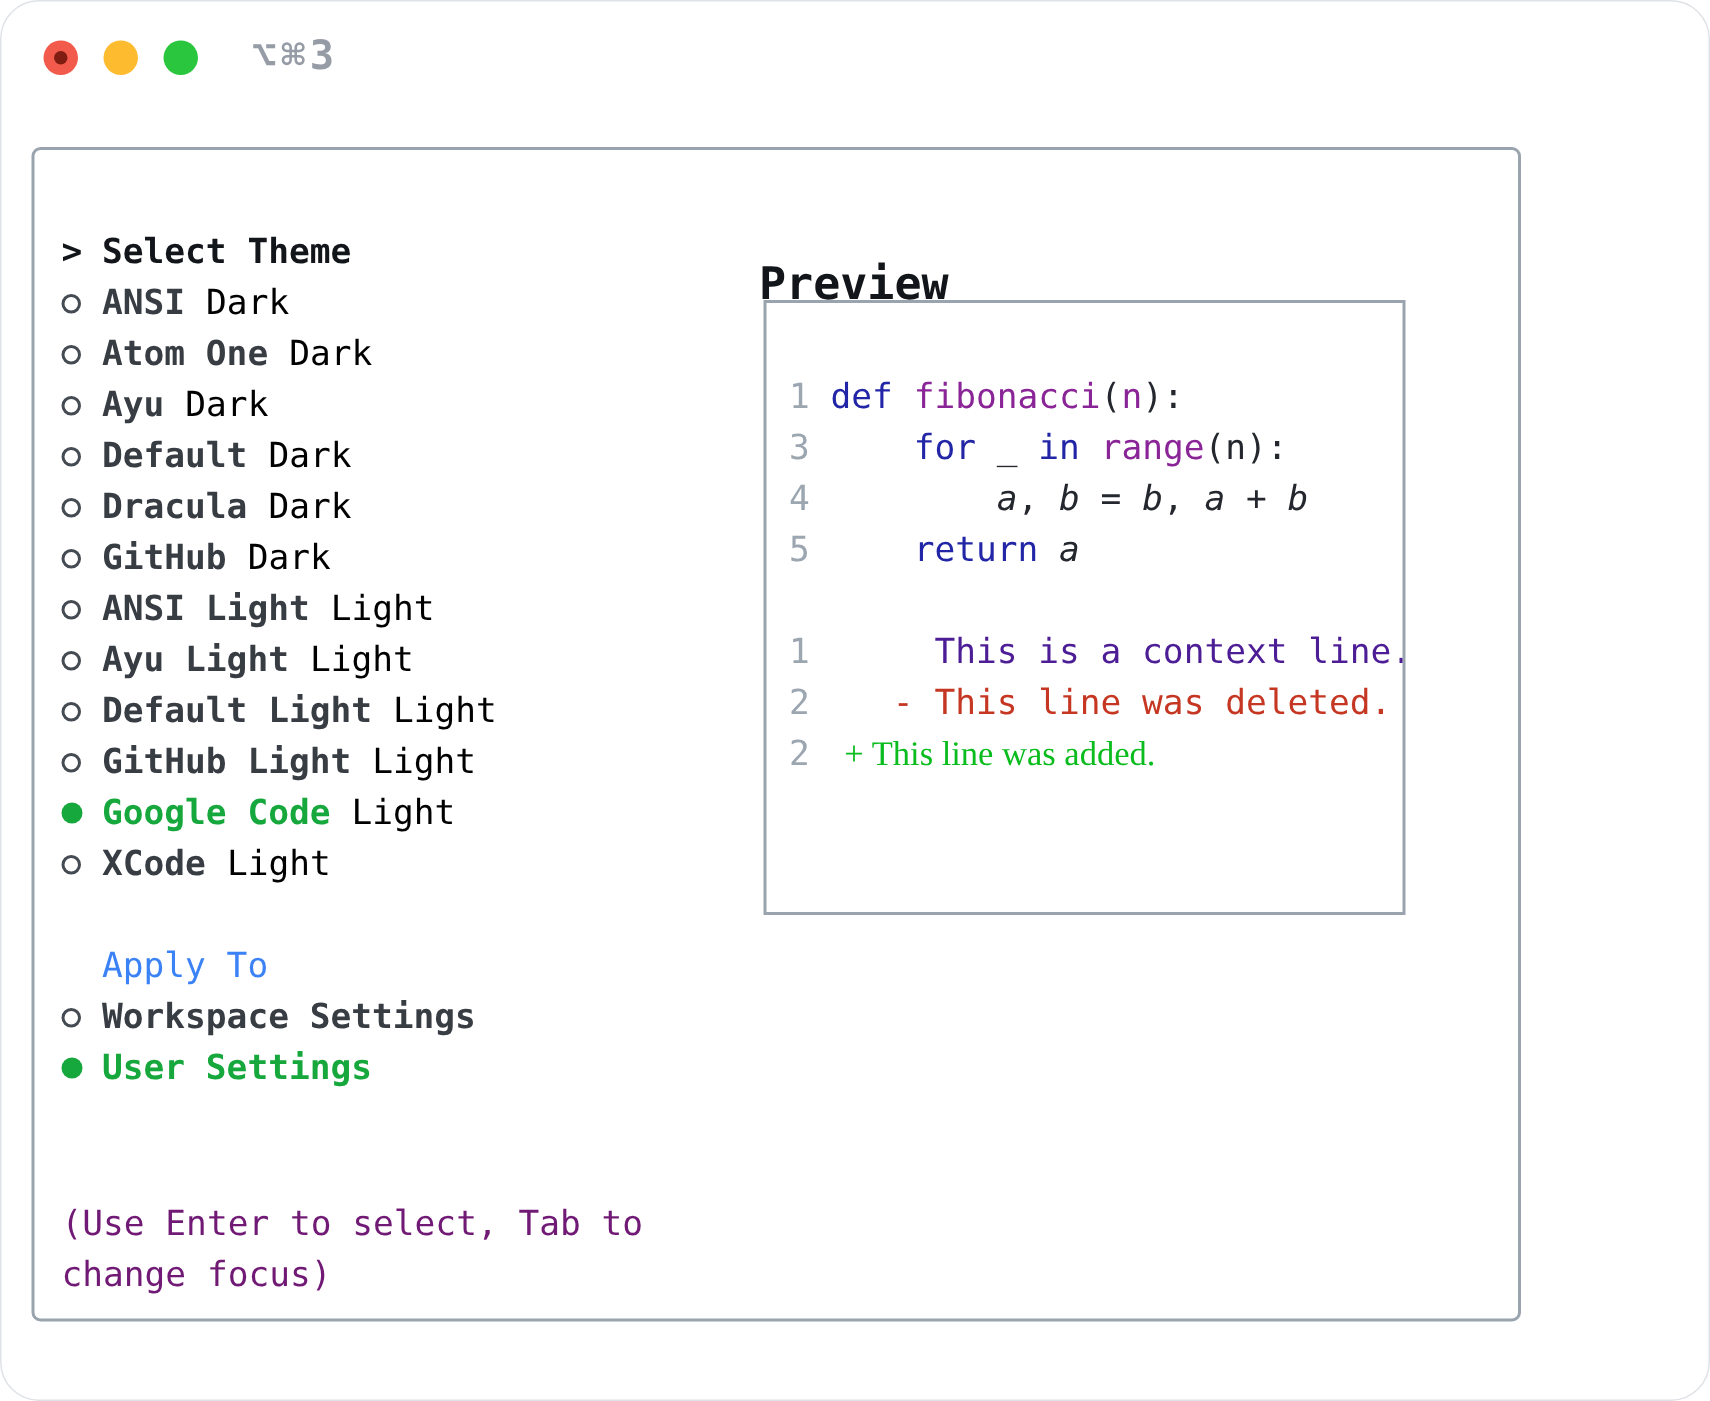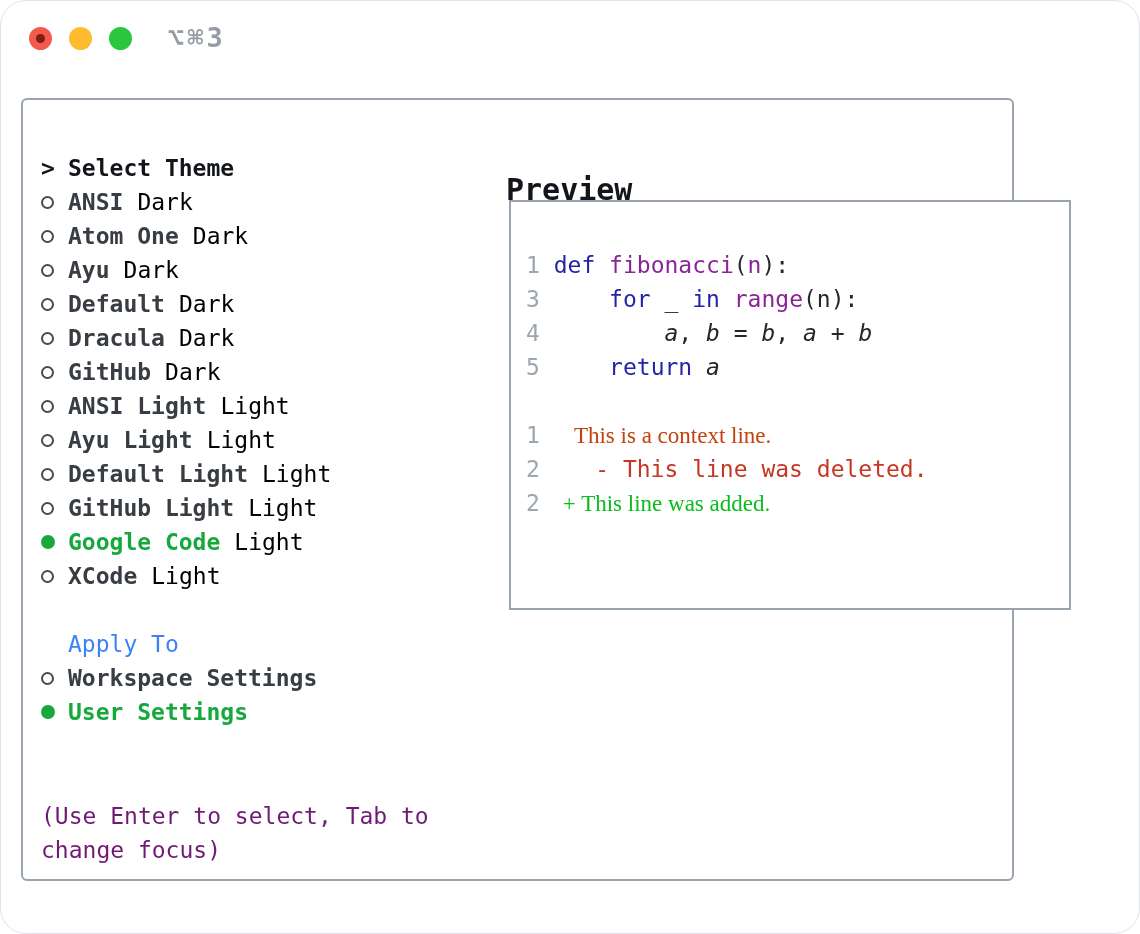--- a/index.html
+++ b/index.html
@@ -35,31 +35,31 @@
   .bullet.sel { width:14px; height:14px; border:none; background:var(--green-ui); }
   .name { color:#383d44; white-space:pre;font-weight:bold; }
   .name.selname { color:var(--green-ui); }
   .variant { color:#000000; margin-left:14px; white-space:pre; }
   .spacer { height:34px; }
   .hint { color:#701a75; width:435px;margin-top:36px; }
 
   
   .preview-title { position:absolute; left:483px; top:62px; font-size:30px; line-height:34px;
                    font-weight:bold; color:#121519;margin-top:11px; }
-  .preview-box { position:absolute; left:486px; top:100px; width:562px; height:410px;
+  .preview-box { position:absolute; left:486px; top:100px; width:428px; height:410px;
                  border:2px solid #9aa4ae; background:#fff; padding:46px 0 0 15px;
                  font-size:23px; overflow:hidden; }
   .code-line { height:34px; line-height:34px; white-space:pre; }
   .ln { color:#9ca6b1; display:inline-block; width:1ch; }
   .tok-plain   { color:#24282e; }
   .tok-keyword { color:var(--kw); }
   .tok-title   { color:var(--ttl); }
   .tok-number  { color:var(--num); }
   .tok-variable{ color:#24282e; font-style:italic; }
-  .tok-context { color:#c2410c;font-family:Liberation Serif, serif; }
+  .tok-context { color:#4c1d95; }
   .tok-deleted { color:var(--red); }
   .tok-added   { color:var(--green-diff);font-family:Liberation Serif, serif; }
 </style>
 </head>
 <body>
 
 <div class="window">
 
   <div class="traffic traffic-close"></div>
   <div class="traffic traffic-min"></div>

